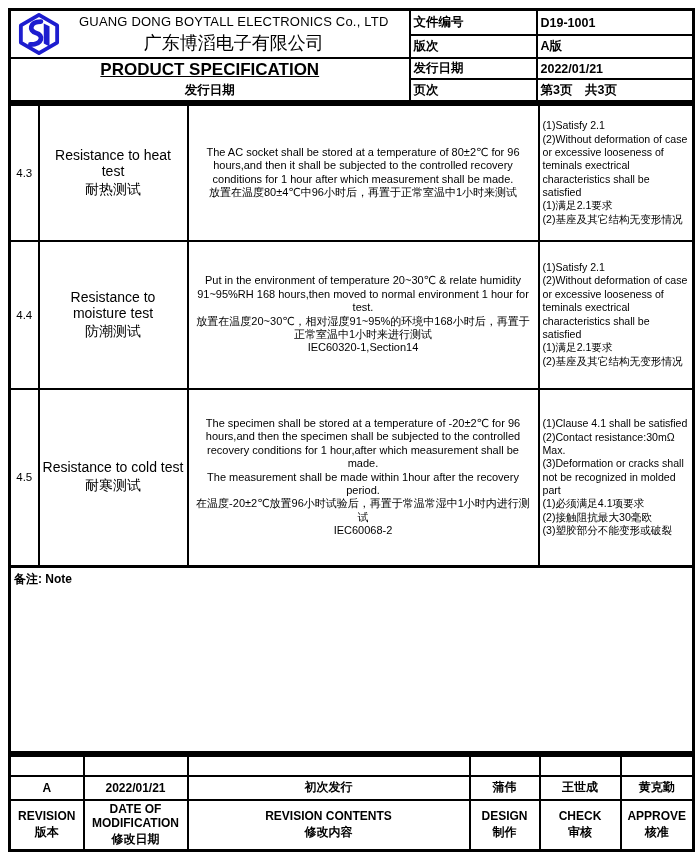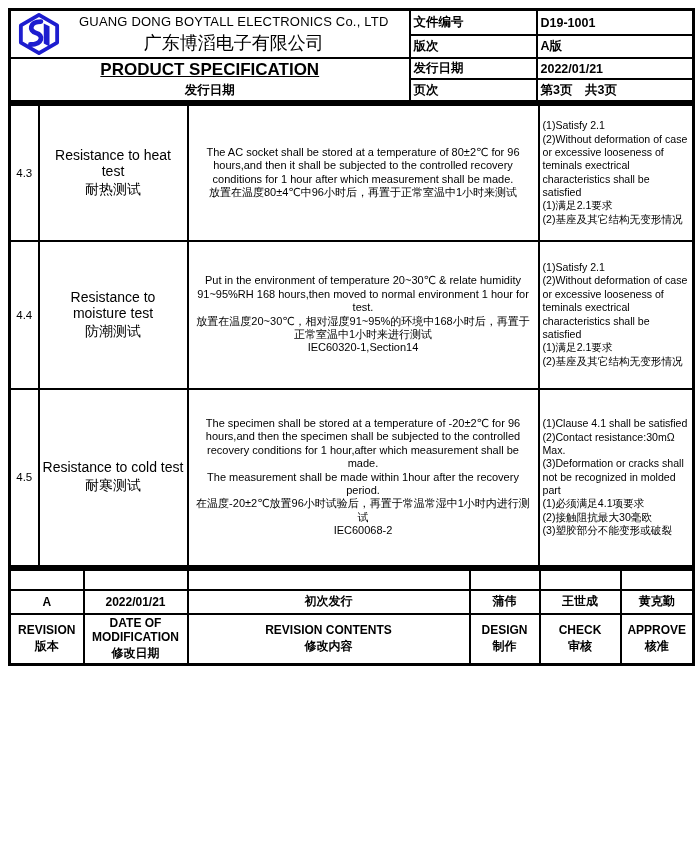--- a/index.html
+++ b/index.html
@@ -151,20 +151,25 @@
       <td class="req-cell">
         <div>(1)Clause 4.1 shall be satisfied</div>
         <div>(2)Contact resistance:30mΩ Max.</div>
         <div>(3)Deformation or cracks shall not be recognized in molded part</div>
         <div>(1)必须满足4.1项要求</div>
         <div>(2)接触阻抗最大30毫欧</div>
         <div>(3)塑胶部分不能变形或破裂</div>
       </td>
     </tr>
 
+    <tr style="height:186px">
+      <td class="note-cell" colspan="4">
+        <span class="note-label">备注: Note</span>
+      </td>
+    </tr>
   </tbody>
     </table>
 
   <table class="frame footer-table">
     <colgroup>
         <col style="width:74px">
         <col style="width:104px">
         <col style="width:282px">
         <col style="width:70px">
         <col style="width:81px">

